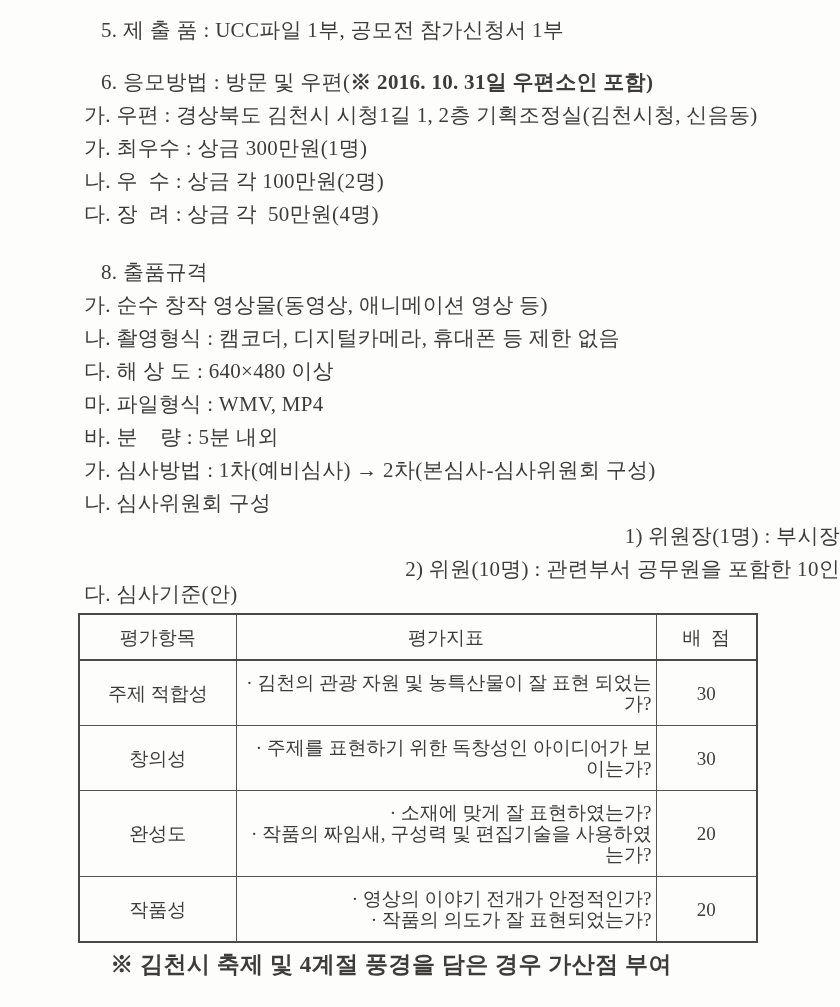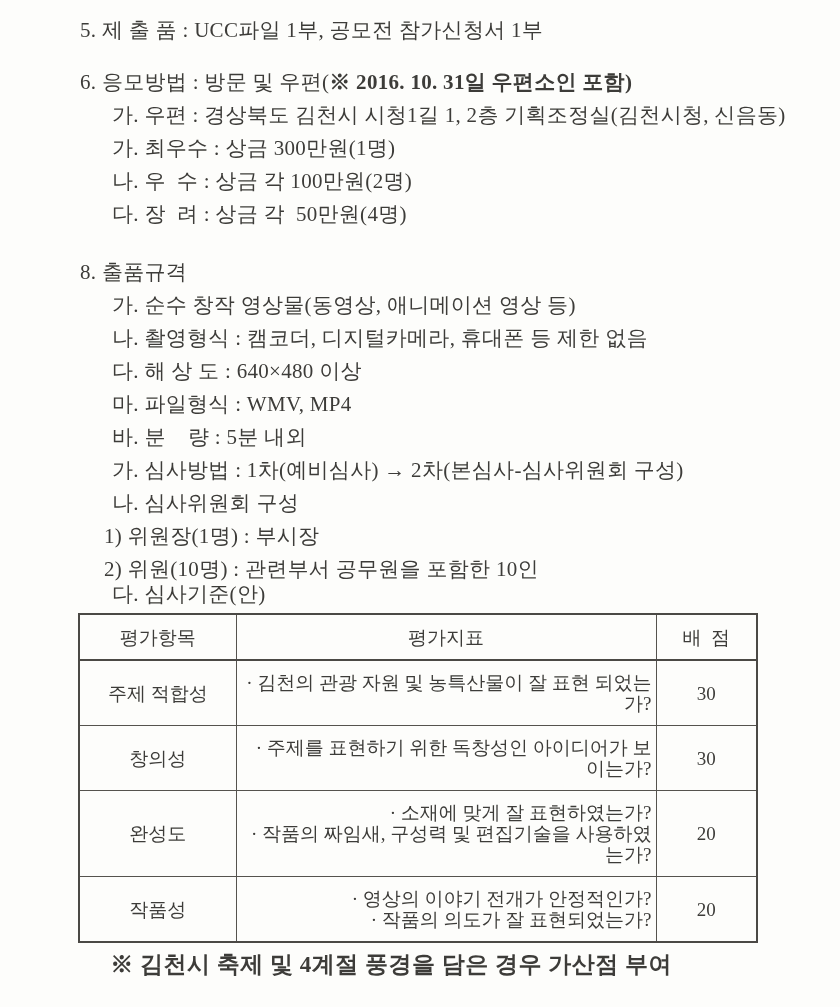--- a/index.html
+++ b/index.html
@@ -20,23 +20,23 @@
   .doc {
     padding-top: 14px;
   }
   .line {
     margin: 0;
     font-size: 21px;
     line-height: 33px;
     white-space: pre;
     letter-spacing: 0.3px;
   }
-  .indent-0 { padding-left: 80px; }
-  .indent-1 { padding-left: 112px; }
-  .indent-2 { padding-left: 104px; }
+  .indent-0 { padding-left: 101px; }
+  .indent-1 { padding-left: 84px; }
+  .indent-2 { padding-left: 56px; text-align: right; }
   .gap-a { margin-top: 19px; }  
   .gap-b { margin-top: 26px; }  
   .gap-c { margin-top: 25px; }  
   .gap-d { margin-top: 28px; }  
   .pull-up { margin-top: -8px; }
   .bold { font-weight: bold; text-align: right; }
 
   table.criteria {
     margin: 2px 0 0 78px;
     width: 678px;

